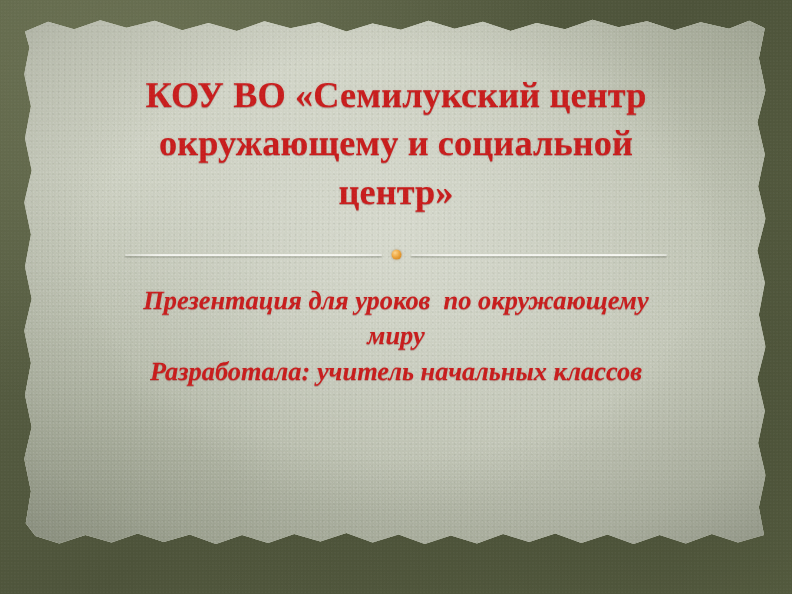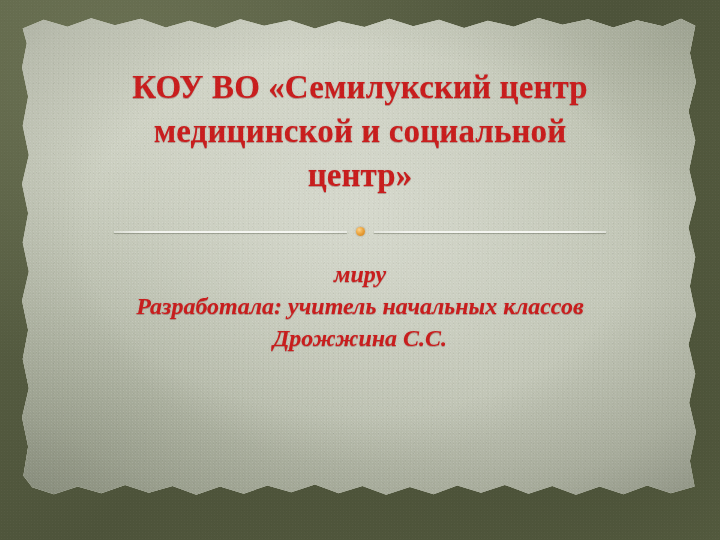--- a/index.html
+++ b/index.html
@@ -179,30 +179,30 @@
 
   <div class="paper">
     <div class="paper-texture"></div>
     <div class="paper-vignette"></div>
   </div>
 
   <div class="content">
 
     <h1 class="title">
       <span class="title-line">КОУ ВО «Семилукский центр</span>
-      <span class="title-line">медицинской и социальной</span>
+      <span class="title-line">окружающему и социальной</span>
       <span class="title-line">центр»</span>
     </h1>
 
     <div class="divider">
       <span class="divider-line"></span>
       <span class="divider-dot"></span>
       <span class="divider-line"></span>
     </div>
 
     <h2 class="subtitle">
+      <span class="subtitle-line">Презентация для уроков  по окружающему</span>
       <span class="subtitle-line">миру</span>
       <span class="subtitle-line">Разработала: учитель начальных классов</span>
-      <span class="subtitle-line">Дрожжина С.С.</span>
     </h2>
 
   </div>
 </div>
 
 </body></html>

